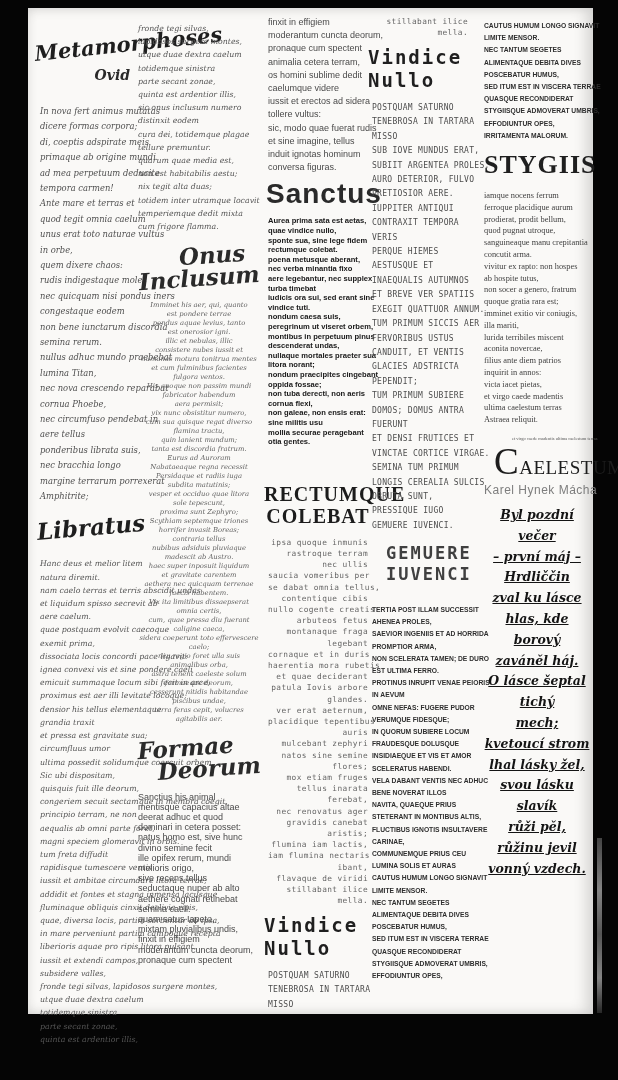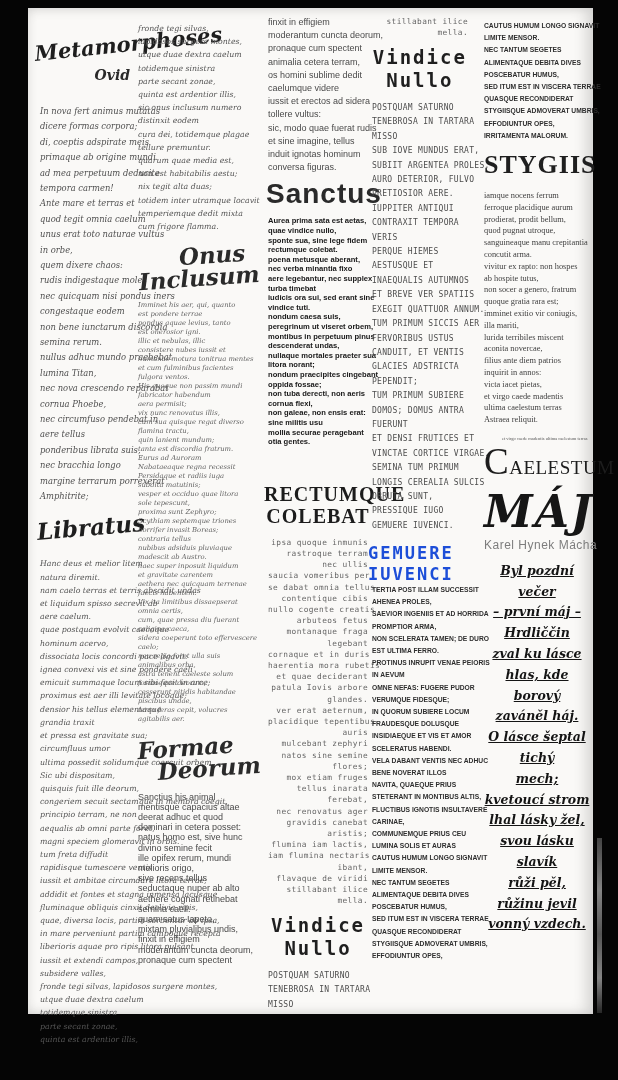--- a/index.html
+++ b/index.html
@@ -25,47 +25,47 @@
     text-align:right;margin:2px 6px 20px 0;}
   .script-title-lg{transform:rotate(-5deg);transform-origin:0 100%;
     font:italic 700 23px/1 "DejaVu Serif",serif;color:#1e1e1e;margin:16px 0 14px -2px;}
   .script-title-2l{font:italic 700 23px/0.95 "DejaVu Serif",serif;color:#2a2a2a;
     transform:rotate(-4deg);margin:12px 0 12px 0;}
   .script-title-2l .ln:first-child{text-align:right;padding-right:14px;}
   .script-title-2l.stag-right .ln:first-child{text-align:left;padding:0;}
   .script-title-2l.stag-right .ln:last-child{text-align:right;}
   .script-body-lg .ln{font:italic 8.4px/15.4px "DejaVu Serif",serif;color:#4f4f4f;}
   .script-body-md .ln{font:italic 7.8px/13.2px "DejaVu Serif",serif;color:#555;}
-  .script-body-sm .ln{font:italic 6.8px/9px "DejaVu Serif",serif;color:#616161;}
+  .script-body-sm .ln{font:italic 6.8px/9px "DejaVu Serif",serif;color:#616161;text-align:center;}
 
   
   .sans-body .ln{font:9px/10.2px "Liberation Sans",sans-serif;color:#4a4a4a;}
   #c3 .sans-body .ln{line-height:13.2px;}
 
   .sanctus-title{font:700 28px/1 "Liberation Sans",sans-serif;color:#2a2a2a;
     letter-spacing:1px;margin:6px 0 8px -2px;}
   .sans-bold-body .ln{font:700 7.6px/9.6px "Liberation Sans",sans-serif;color:#191919;}
 
   .stencil-title{font:700 20px/1.1 "Liberation Serif",serif;color:#1c1c1c;
     letter-spacing:1px;text-align:center;margin:36px 0 10px -4px;width:108%;}
   .mono-body-light .ln{font:7.8px/11.2px "DejaVu Sans Mono",monospace;color:#666;letter-spacing:.4px;text-align:right;}
   .mono-title{font:700 19px/1.2 "DejaVu Sans Mono",monospace;color:#1f1f1f;
-    letter-spacing:2px;text-align:center;margin:8px 0 9px -4px;width:108%;}
+    letter-spacing:2px;text-align:left;margin:8px 0 9px -4px;width:108%;}
   .mono-caps-body .ln{font:8px/14.4px "DejaVu Sans Mono",monospace;color:#4d4d4d;letter-spacing:.3px;}
-  .mono-title-caps{font:700 17px/1.2 "DejaVu Sans Mono",monospace;color:#1d4ed8;
-    letter-spacing:2px;text-align:left;margin:10px 0 0 -4px;width:108%;}
+  .mono-title-caps{font:700 17px/1.2 "DejaVu Sans Mono",monospace;color:#404040;
+    letter-spacing:2px;text-align:right;margin:10px 0 20px -4px;width:108%;}
 
   .condensed-caps-body{transform:scaleX(.84);transform-origin:0 0;width:119%;}
   .condensed-caps-body .ln{font:700 8px/12.2px "Liberation Sans",sans-serif;color:#2e2e2e;}
 
   .stygiis-title{font:700 26px/1 "Liberation Serif",serif;color:#1f1f1f;
     text-align:center;letter-spacing:1px;margin:10px 16px 12px 0;}
   .serif-body .ln{font:8.4px/11.8px "Liberation Serif",serif;color:#3f3f3f;}
 
-  .caelestum-title{margin:10px 0 0 0;text-align:left;}
+  .caelestum-title{margin:10px 0 0 10px;text-align:right;}
   .caelestum-title .overline{font:4.5px/6px "Liberation Serif",serif;color:#555;
     white-space:nowrap;margin-left:18px;}
   .caelestum-title .ln{font:400 19px/1.1 "Liberation Serif",serif;color:#1d1d1d;
     text-transform:uppercase;letter-spacing:.5px;}
   .caelestum-title .ln::first-letter{font-size:37px;}
 
   .maj-title{font:italic 700 44px/0.95 "DejaVu Serif",serif;color:#161616;
     text-align:center;letter-spacing:2px;margin:8px 0 6px 0;}
   .maj-byline{font:12px/1.2 "Liberation Sans",sans-serif;color:#7d7d7d;
     text-align:center;letter-spacing:.5px;margin:0 0 8px 0;}
@@ -115,21 +115,21 @@
         <div class="sec script-title-lg">
           <div class="ln">Libratus</div>
         </div>
         <div class="sec script-body-md">
           <div class="ln">Hanc deus et melior litem</div>
           <div class="ln">natura diremit.</div>
           <div class="ln">nam caelo terras et terris abscidit undas</div>
           <div class="ln">et liquidum spisso secrevit ab</div>
           <div class="ln">aere caelum.</div>
           <div class="ln">quae postquam evolvit caecoque</div>
-          <div class="ln">hominum acervo,</div>
+          <div class="ln">exemit prima,</div>
           <div class="ln">dissociata locis concordi pace ligavit:</div>
           <div class="ln">ignea convexi vis et sine pondere caeli</div>
           <div class="ln">emicuit summaque locum sibi fecit in arce;</div>
           <div class="ln">proximus est aer illi levitate locoque;</div>
           <div class="ln">densior his tellus elementaque</div>
           <div class="ln">grandia traxit</div>
           <div class="ln">et pressa est gravitate sua;</div>
           <div class="ln">circumfluus umor</div>
           <div class="ln">ultima possedit solidumque coercuit orbem.</div>
           <div class="ln">Sic ubi dispositam,</div>
@@ -184,21 +184,21 @@
           <div class="ln">pondus aquae levius, tanto</div>
           <div class="ln">est onerosior igni.</div>
           <div class="ln">illic et nebulas, illic</div>
           <div class="ln">consistere nubes iussit et</div>
           <div class="ln">humanas motura tonitrua mentes</div>
           <div class="ln">et cum fulminibus facientes</div>
           <div class="ln">fulgora ventos.</div>
           <div class="ln">His quoque non passim mundi</div>
           <div class="ln">fabricator habendum</div>
           <div class="ln">aera permisit;</div>
-          <div class="ln">vix nunc renovatus illis,</div>
+          <div class="ln">vix nunc obsistitur numero,</div>
           <div class="ln">cum sua quisque regat diverso</div>
           <div class="ln">flamina tractu,</div>
           <div class="ln">quin lanient mundum;</div>
           <div class="ln">tanta est discordia fratrum.</div>
           <div class="ln">Eurus ad Auroram</div>
           <div class="ln">Nabataeaque regna recessit</div>
           <div class="ln">Persidaque et radiis iuga</div>
           <div class="ln">subdita matutinis;</div>
           <div class="ln">vesper et occiduo quae litora</div>
           <div class="ln">sole tepescunt,</div>
@@ -458,23 +458,20 @@
           <div class="ln">inquirit in annos:</div>
           <div class="ln">victa iacet pietas,</div>
           <div class="ln">et virgo caede madentis</div>
           <div class="ln">ultima caelestum terras</div>
           <div class="ln">Astraea reliquit.</div>
         </div>
         <div class="sec caelestum-title">
           <div class="overline">et virgo caede madentis ultima caelestum terras</div>
           <div class="ln">Caelestum</div>
         </div>
-        <div class="sec maj-title">
-          <div class="ln">MÁJ</div>
-        </div>
         <div class="sec maj-byline">
           <div class="ln">Karel Hynek Mácha</div>
         </div>
         <div class="sec maj-poem">
           <div class="ln">Byl pozdní večer</div>
           <div class="ln">– první máj –</div>
           <div class="ln">Hrdliččin</div>
           <div class="ln">zval ku lásce</div>
           <div class="ln">hlas, kde borový</div>
           <div class="ln">zaváněl háj.</div>

